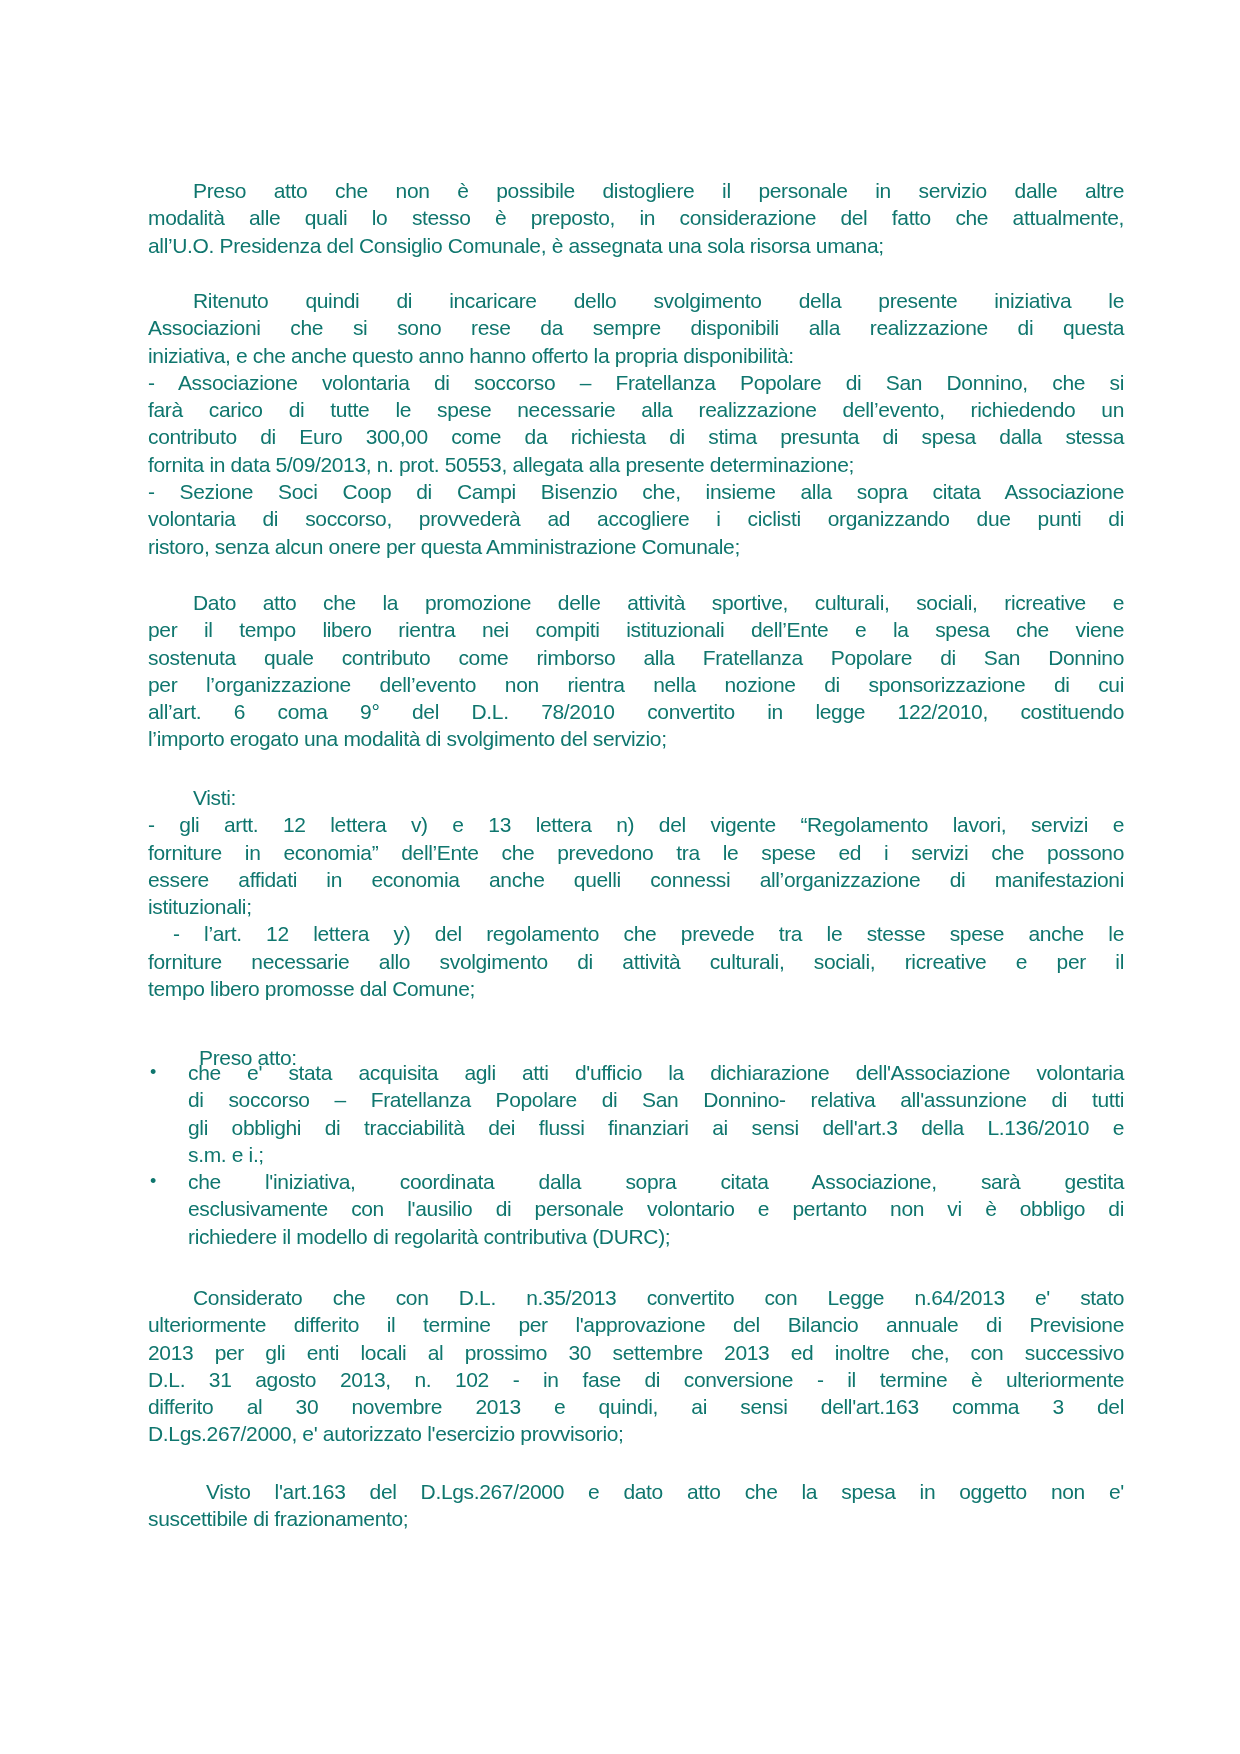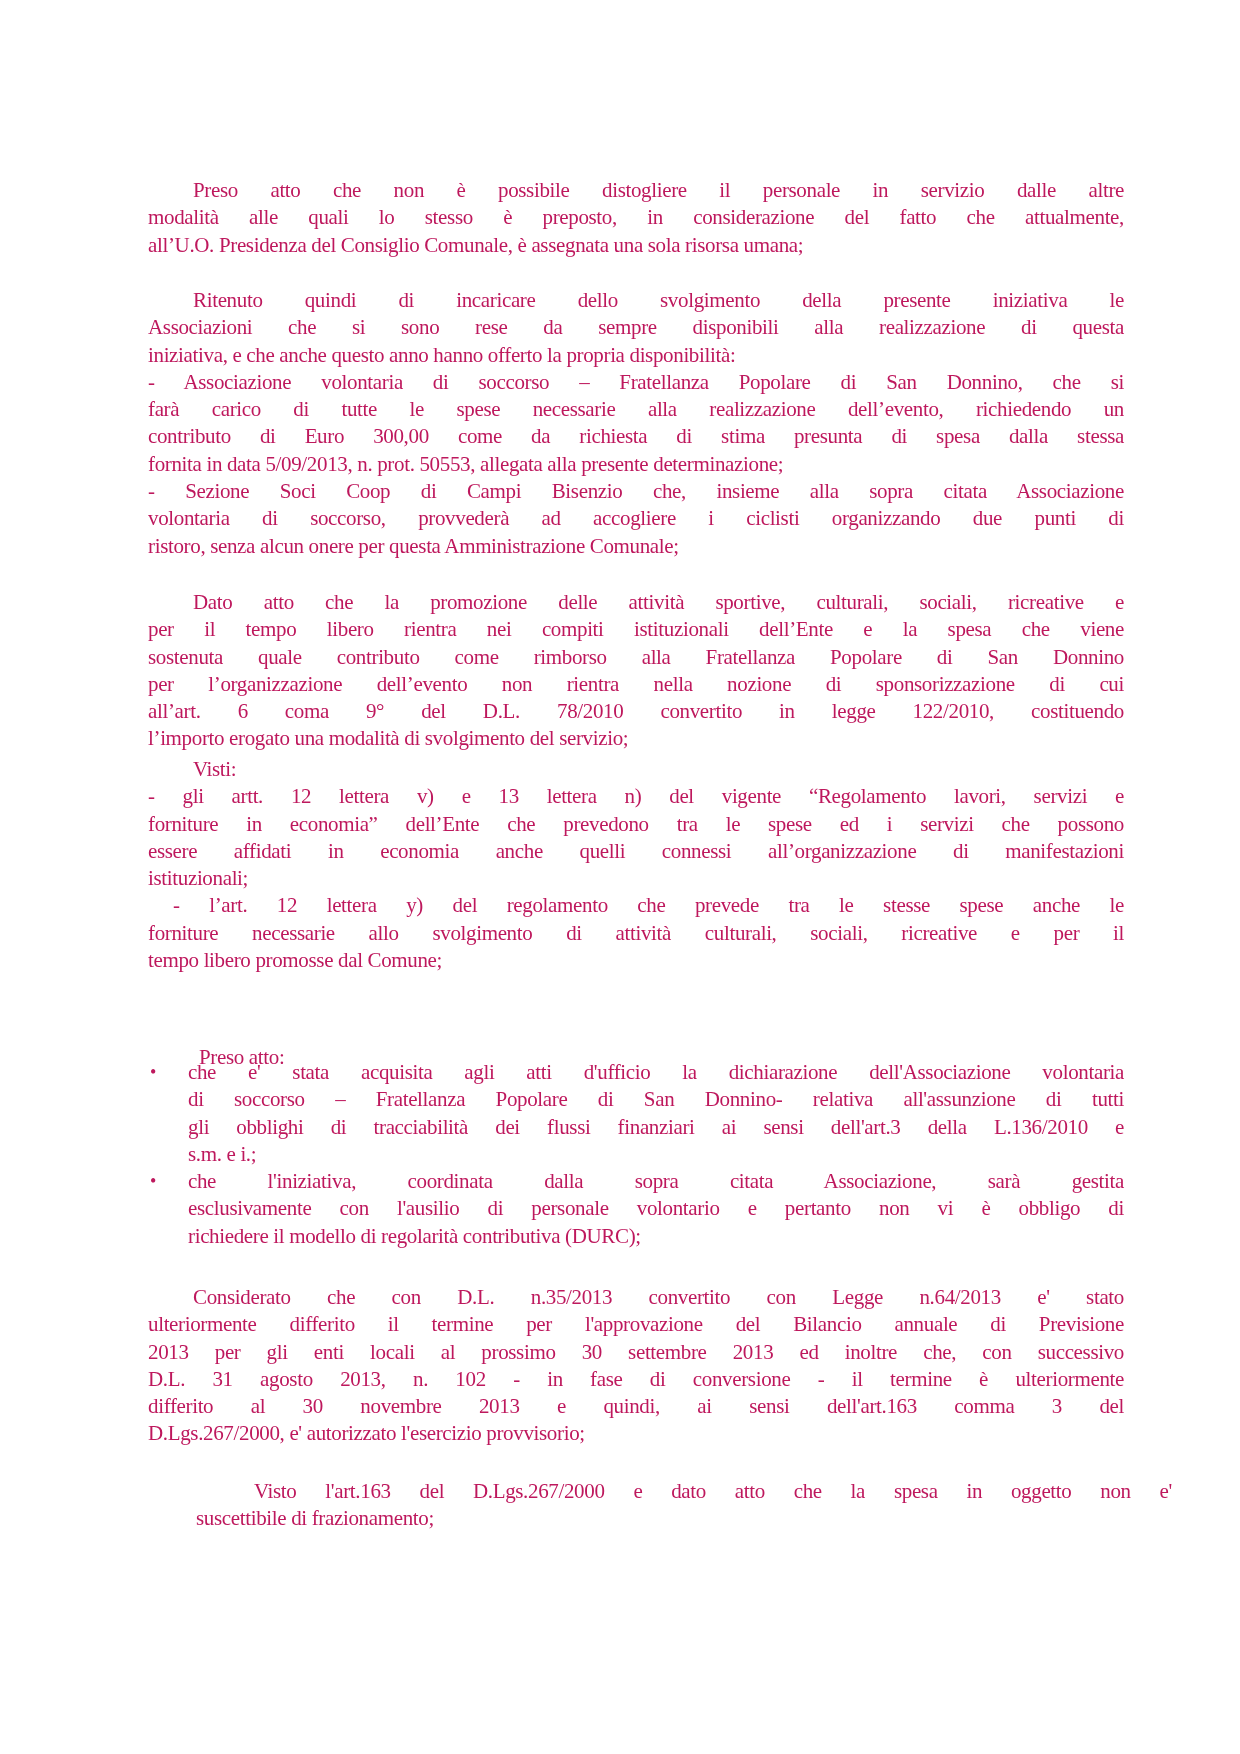--- a/index.html
+++ b/index.html
@@ -1,20 +1,20 @@
 <!DOCTYPE html>
 <html><head>
   <meta charset="utf-8">
   <style>
     html, body { margin: 0; padding: 0; background: #ffffff; }
     body { width: 1240px; height: 1754px; position: relative; overflow: hidden; }
     .page {
       position: absolute; left: 0; top: 0; width: 1068px; height: 1754px;
-      background: #ffffff; color: #be185d;
-      font-family: Liberation Serif, serif;
+      background: #ffffff; color: #0f766e;
+      font-family: Liberation Sans, sans-serif;
       font-size: 21px;
     }
     .para { position: absolute; left: 148px; width: 976px; }
     .line {
       display: block; height: 27.3px; line-height: 27.3px;
       white-space: nowrap; text-align: justify; text-align-last: justify;
       letter-spacing: -0.35px;
     }
     .line.last { text-align-last: left; }
     .line.indent { padding-left: 45px; }
@@ -51,21 +51,21 @@
 
   <div class="para" style="top:589px;">
     <span class="line indent">Dato atto che la promozione delle attività sportive, culturali, sociali, ricreative e</span>
     <span class="line">per il tempo libero rientra nei compiti istituzionali dell’Ente e la spesa che viene</span>
     <span class="line">sostenuta quale contributo come rimborso alla Fratellanza Popolare di San Donnino</span>
     <span class="line">per l’organizzazione dell’evento non rientra nella nozione di sponsorizzazione di cui</span>
     <span class="line">all’art. 6 coma 9° del D.L. 78/2010 convertito in legge 122/2010, costituendo</span>
     <span class="line last">l’importo erogato una modalità di svolgimento del servizio;</span>
   </div>
 
-  <div class="para" style="top:756px;">
+  <div class="para" style="top:784px;">
     <span class="line last indent">Visti:</span>
     <span class="line">- gli artt. 12 lettera v) e 13 lettera n) del vigente “Regolamento lavori, servizi e</span>
     <span class="line">forniture in economia” dell’Ente che prevedono tra le spese ed i servizi che possono</span>
     <span class="line">essere affidati in economia anche quelli connessi all’organizzazione di manifestazioni</span>
     <span class="line last">istituzionali;</span>
     <span class="line" style="padding-left:6px;margin-left:19px;"> - l’art. 12 lettera y) del regolamento che prevede tra le stesse spese anche le</span>
     <span class="line">forniture necessarie allo svolgimento di attività culturali, sociali, ricreative e per il</span>
     <span class="line last">tempo libero promosse dal Comune;</span>
   </div>
 
@@ -91,18 +91,18 @@
 
   <div class="para" style="top:1284px;">
     <span class="line indent">Considerato che con D.L. n.35/2013 convertito con Legge n.64/2013 e' stato</span>
     <span class="line">ulteriormente differito il termine per l'approvazione del Bilancio annuale di Previsione</span>
     <span class="line">2013 per gli enti locali al prossimo 30 settembre 2013 ed inoltre che, con successivo</span>
     <span class="line">D.L. 31 agosto 2013, n. 102 - in fase di conversione - il termine è ulteriormente</span>
     <span class="line">differito al 30 novembre 2013 e quindi, ai sensi dell'art.163 comma 3 del</span>
     <span class="line last">D.Lgs.267/2000, e' autorizzato l'esercizio provvisorio;</span>
   </div>
 
-  <div class="para" style="top:1478px;margin-left:48px;">
+  <div class="para" style="top:1478px;">
     <span class="line" style="padding-left:58px;">Visto l'art.163 del D.Lgs.267/2000 e dato atto che la spesa in oggetto non e'</span>
     <span class="line last">suscettibile di frazionamento;</span>
   </div>
 
 </div>
 
 </body></html>

